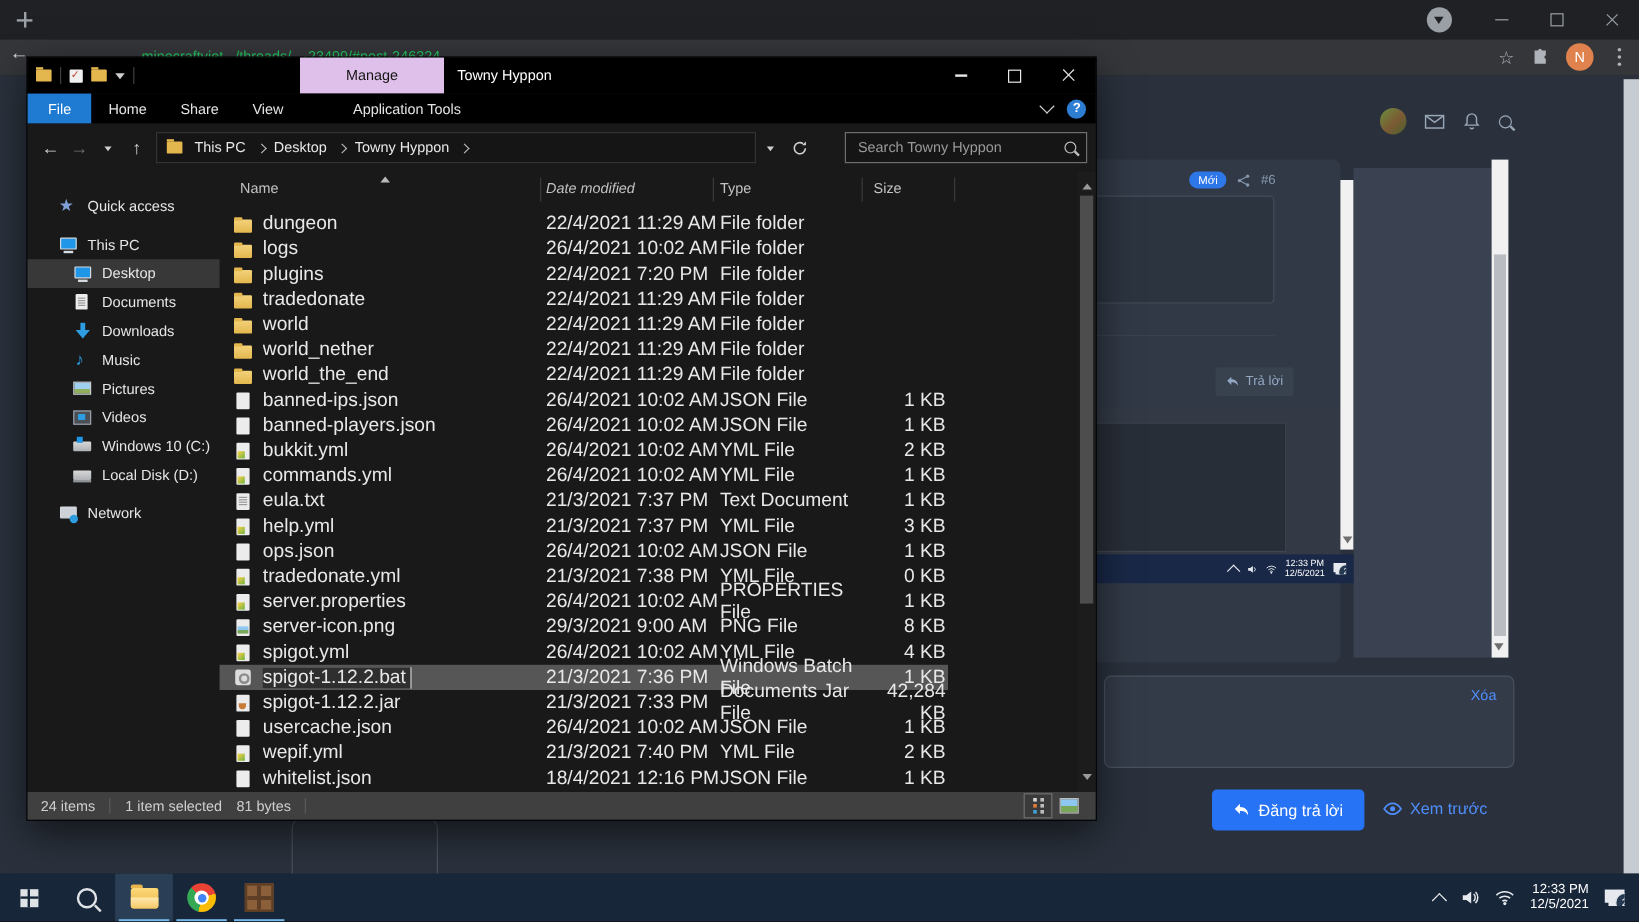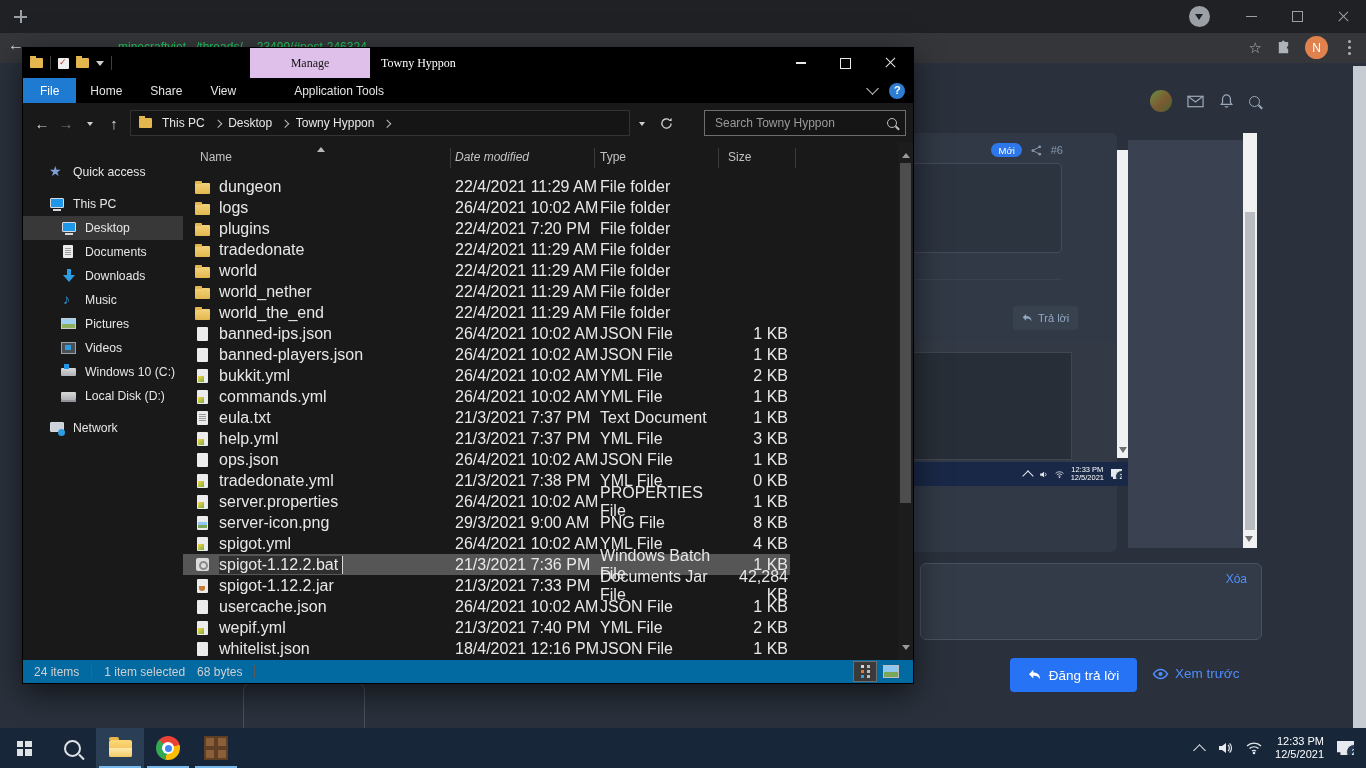--- a/index.html
+++ b/index.html
@@ -63,21 +63,21 @@
   .attachbox{position:absolute;left:920px;top:500px;width:342px;height:77px;background:#333b48;border:1px solid #4a5260;border-radius:6px;box-sizing:border-box;}
   .dellink{position:absolute;right:14px;top:8px;color:#4f8efc;font-size:12px;}
   .postreply{position:absolute;left:1010px;top:595px;width:127px;height:34px;background:#2673f5;border-radius:4px;color:#fff;font-size:13.5px;display:flex;align-items:center;justify-content:center;gap:7px;}
   .preview{position:absolute;left:1152px;top:603px;display:flex;align-items:center;gap:6px;color:#4f8efc;font-size:13.5px;}
   .pagescroll{position:absolute;left:1353px;top:3px;width:13px;height:662px;background:#c7ccd2;}
   .bottomfrag{position:absolute;left:243px;top:619px;width:120px;height:60px;border:1px solid #49515f;border-radius:8px;background:#2b323d;}
   .mag{width:9px;height:9px;border:1.7px solid #9aa7b8;border-radius:50%;position:relative;}
   .mag::after{content:"";position:absolute;width:5px;height:1.7px;background:#9aa7b8;transform:rotate(45deg);right:-4px;bottom:-2px;}
   
   .explorer{position:absolute;left:23px;top:48px;width:890px;height:635px;background:#181818;z-index:5;box-shadow:0 10px 30px rgba(0,0,0,.6);outline:1px solid #000;}
-  .ex-titlebar{position:absolute;left:0;top:0;width:100%;height:30px;background:#000;font-family:Liberation Serif, serif;}
+  .ex-titlebar{position:absolute;left:0;top:0;width:100%;height:30px;background:#000;}
   .qat{display:flex;align-items:center;gap:7px;padding-left:7px;height:30px;}
   .qfold{width:13px;height:10px;background:#e3b74e;border-radius:1px;position:relative;}
   .qfold::before{content:"";position:absolute;top:-2px;left:0;width:6px;height:2px;background:#e3b74e;}
   .qsep{width:1px;height:14px;background:#3f3f3f;}
   .qcheck{width:11px;height:11px;background:#f0f0f0;border-radius:1px;position:relative;}
   .qcheck::before{content:"✓";position:absolute;left:1px;top:-1px;font-size:9px;color:#c0432e;}
   .qchev{width:0;height:0;border:4px solid transparent;border-top:5px solid #cfcfcf;margin-top:5px;}
   .manage{position:absolute;left:227px;top:0;width:120px;height:30px;background:#dfc0ea;color:#141414;font-size:12px;display:flex;align-items:center;justify-content:center;}
   .ex-title{position:absolute;left:358px;top:0;line-height:30px;color:#fff;font-size:12px;white-space:nowrap;}
   .ex-controls{position:absolute;right:0;top:0;display:flex;}
@@ -160,21 +160,21 @@
   .text-file-icon::after{content:"";position:absolute;left:4px;top:4px;width:7px;height:1px;background:#9a9a9a;box-shadow:0 2px 0 #9a9a9a,0 4px 0 #9a9a9a,0 6px 0 #9a9a9a;}
   .yml-file-icon::after,.properties-file-icon::after{content:"";position:absolute;left:3px;bottom:2px;width:6px;height:6px;background:linear-gradient(135deg,#ffd24a,#6cb33f);}
   .png-file-icon::after{content:"";position:absolute;left:3px;bottom:3px;width:9px;height:6px;background:linear-gradient(180deg,#8ec8f0 55%,#7aa85a 45%);}
   .jar-file-icon::after{content:"";position:absolute;left:4px;bottom:3px;width:6px;height:5px;background:#c77b35;border-radius:0 0 3px 3px;}
   .batch-file-icon::before{content:"";position:absolute;left:1px;top:1px;width:13px;height:13px;background:#dcdcdc;border-radius:2px;}
   .batch-file-icon::after{content:"";position:absolute;left:4px;top:4px;width:5px;height:5px;border:2px solid #8b8b8b;border-radius:50%;}
   .vscroll{position:absolute;right:0;top:0;width:15px;height:517px;background:#1c1c1c;}
   .vthumb{position:absolute;left:2px;top:20px;width:11px;height:340px;background:#4d4d4d;}
   .sarrow-up{position:absolute;left:3.5px;top:6px;width:0;height:0;border:4px solid transparent;border-bottom:5px solid #9a9a9a;}
   .sarrow-down{position:absolute;left:3.5px;bottom:6px;width:0;height:0;border:4px solid transparent;border-top:5px solid #9a9a9a;}
-  .ex-status{position:absolute;left:0;bottom:0;width:100%;height:23px;background:#0369a1;display:flex;align-items:center;gap:12px;padding:0 11px;box-sizing:border-box;font-size:12px;color:#cfcfcf;}
+  .ex-status{position:absolute;left:0;bottom:0;width:100%;height:23px;background:#404040;display:flex;align-items:center;gap:12px;padding:0 11px;box-sizing:border-box;font-size:12px;color:#cfcfcf;}
   .ssep{width:1px;height:13px;background:#5a5a5a;}
   .sb-views{margin-left:auto;display:flex;gap:4px;}
   .sbv{width:22px;height:19px;display:flex;align-items:center;justify-content:center;position:relative;}
   .sbv.active{background:#3a3a3a;outline:1px solid #6e6e6e;}
   .sbv-details::before{content:"";width:3px;height:3px;background:#d6d6d6;box-shadow:0 5px 0 #e07b39,0 10px 0 #3fa0d8,6px 0 0 #bdbdbd,6px 5px 0 #bdbdbd,6px 10px 0 #bdbdbd;margin:-10px 0 0 -5px;}
   .sbv-thumb::before{content:"";width:14px;height:11px;border:1px solid #bdbdbd;background:linear-gradient(180deg,#8ec8f0 55%,#7aa85a 45%);}
   
   .taskbar{position:absolute;left:0;top:728px;width:1366px;height:40px;background:#182639;z-index:10;display:flex;align-items:center;}
   .tb-slot{width:48px;height:40px;position:relative;display:flex;align-items:center;justify-content:center;}
   .tb-slot.running::after{content:"";position:absolute;bottom:0;left:3px;right:3px;height:2.5px;background:#76b9ed;}
@@ -654,21 +654,21 @@
         <span class="sarrow-up"></span>
         <span class="vthumb"></span>
         <span class="sarrow-down"></span>
       </div>
     </div>
 
     <div class="ex-status">
       <span>24 items</span>
       <span class="ssep"></span>
       <span>1 item selected</span>
-      <span>68 bytes</span>
+      <span>81 bytes</span>
       <span class="ssep"></span>
       <div class="sb-views">
         <span class="sbv active sbv-details"></span>
         <span class="sbv sbv-thumb"></span>
       </div>
     </div>
   </div>
 
   <div class="taskbar">
     <div class="tb-slot">

